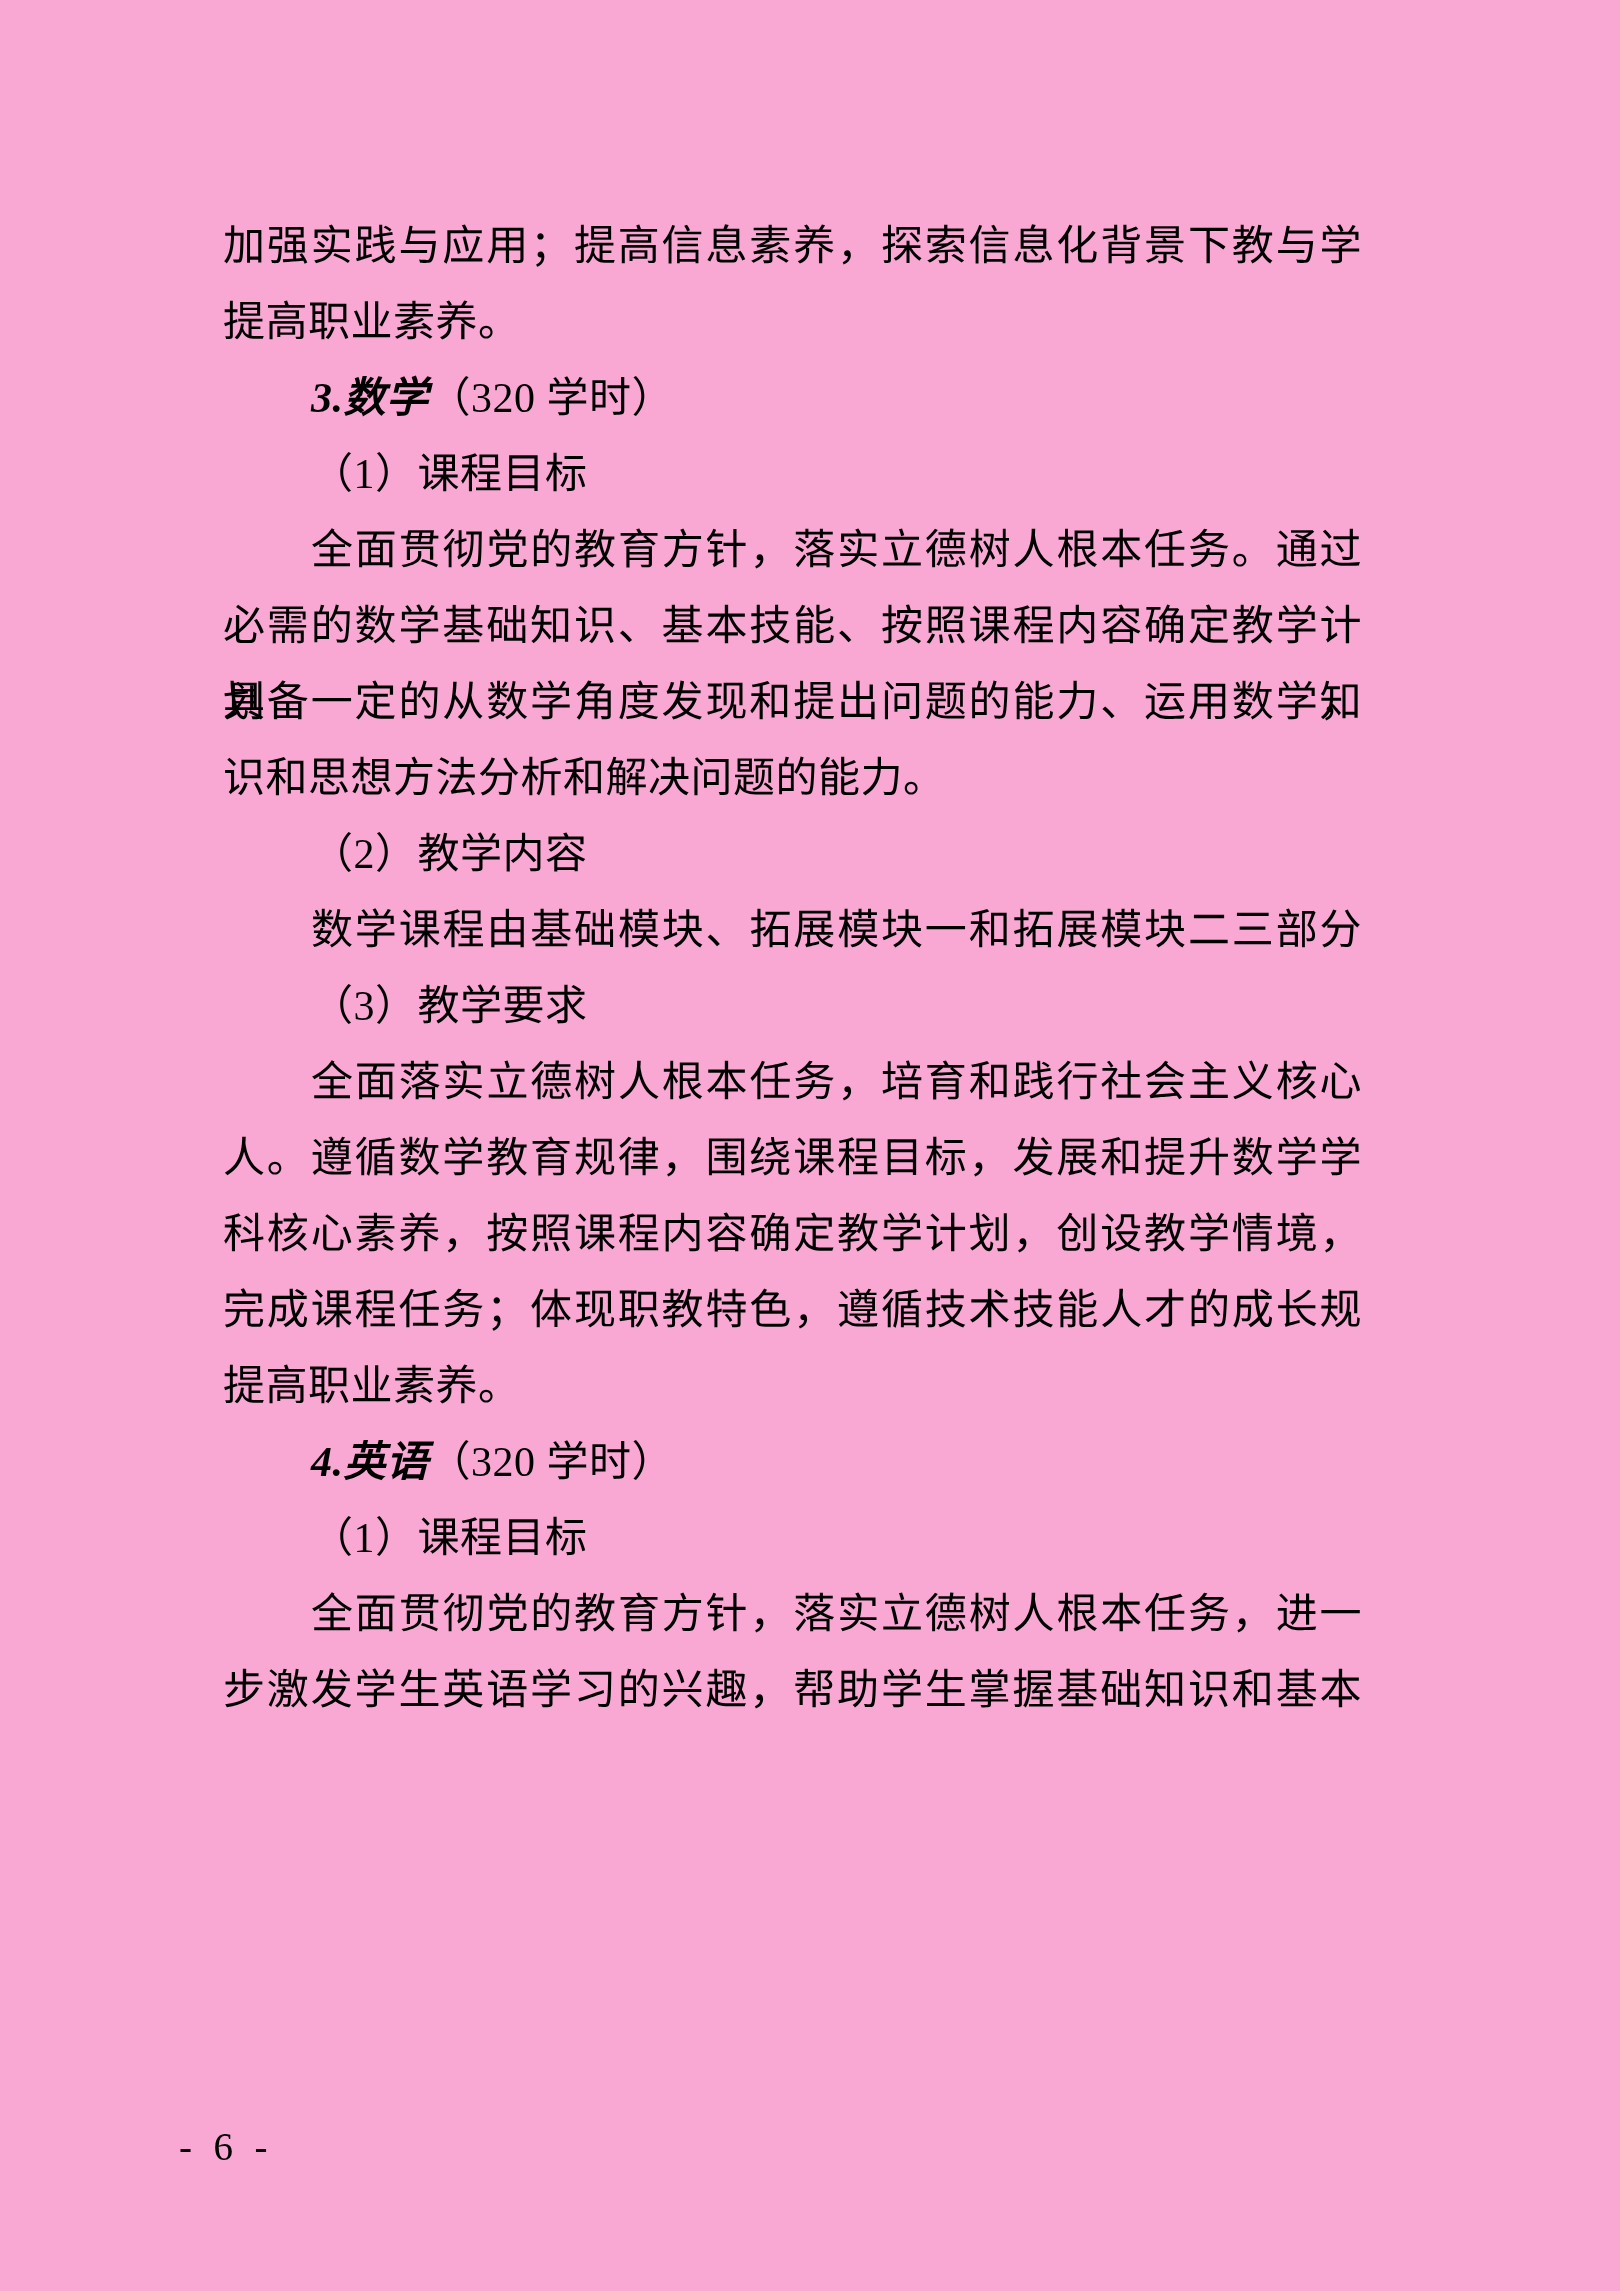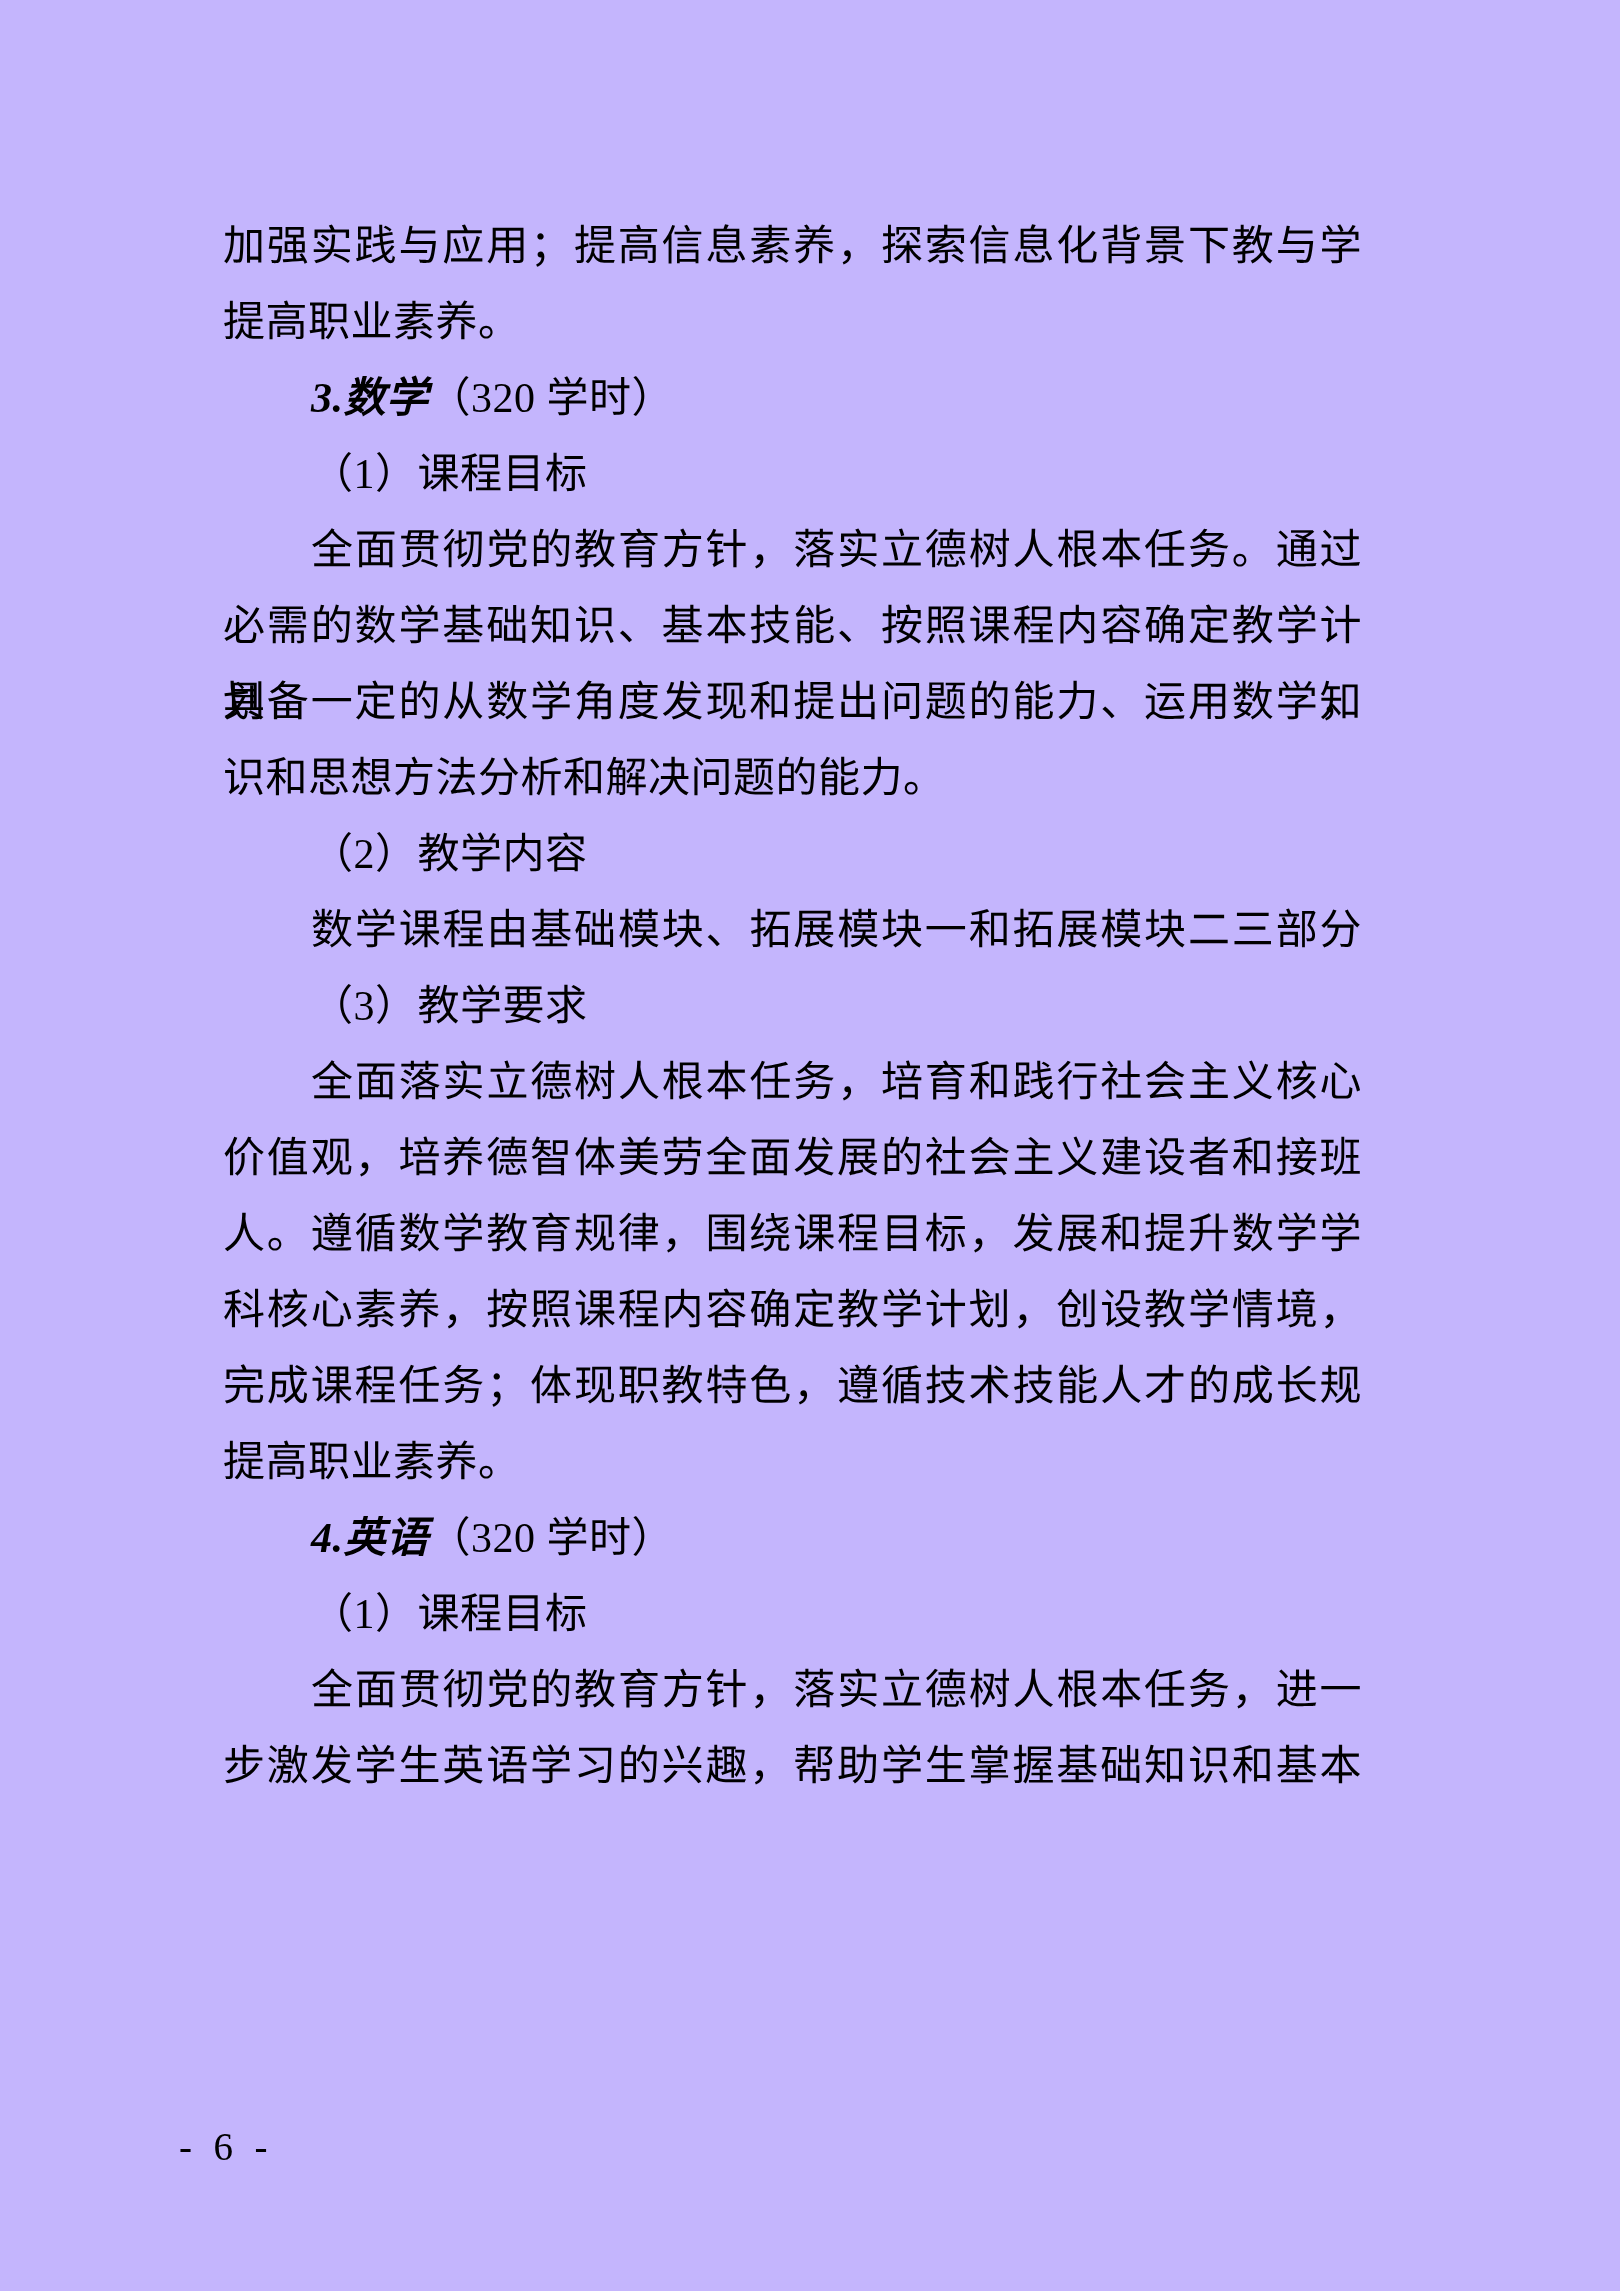--- a/index.html
+++ b/index.html
@@ -13,21 +13,21 @@
     position: relative;
     overflow: hidden;
     font-family: "Liberation Serif", "DejaVu Serif", serif;
     color: #000000;
   }
   .page {
     position: absolute;
     left: 0; top: 0;
     width: 1620px;
     height: 2292px;
-    background: #c4b5fd;
+    background: #f9a8d4;
   }
   .content {
     position: absolute;
     left: 223px;
     top: 208px;
     width: 1139px;
   }
   .line {
     height: 76px;
     line-height: 76px;
@@ -76,21 +76,20 @@
     <div class="line indent justify">全面贯彻党的教育方针，落实立德树人根本任务。通过</div>
     <div class="line justify">必需的数学基础知识、基本技能、按照课程内容确定教学计划，</div>
     <div class="line justify">具备一定的从数学角度发现和提出问题的能力、运用数学知</div>
     <div class="line">识和思想方法分析和解决问题的能力。</div>
 
     <div class="line indent">（2）教学内容</div>
     <div class="line indent justify">数学课程由基础模块、拓展模块一和拓展模块二三部分</div>
 
     <div class="line indent">（3）教学要求</div>
     <div class="line indent justify">全面落实立德树人根本任务，培育和践行社会主义核心</div>
-    <div class="line justify">价值观，培养德智体美劳全面发展的社会主义建设者和接班</div>
     <div class="line justify">人。遵循数学教育规律，围绕课程目标，发展和提升数学学</div>
     <div class="line justify">科核心素养，按照课程内容确定教学计划，创设教学情境，</div>
     <div class="line justify">完成课程任务；体现职教特色，遵循技术技能人才的成长规</div>
     <div class="line">提高职业素养。</div>
 
     <div class="line indent"><span class="bold-seg">4.英语</span><span>（320 学时）</span></div>
 
     <div class="line indent">（1）课程目标</div>
     <div class="line indent justify">全面贯彻党的教育方针，落实立德树人根本任务，进一</div>
     <div class="line justify">步激发学生英语学习的兴趣，帮助学生掌握基础知识和基本</div>

